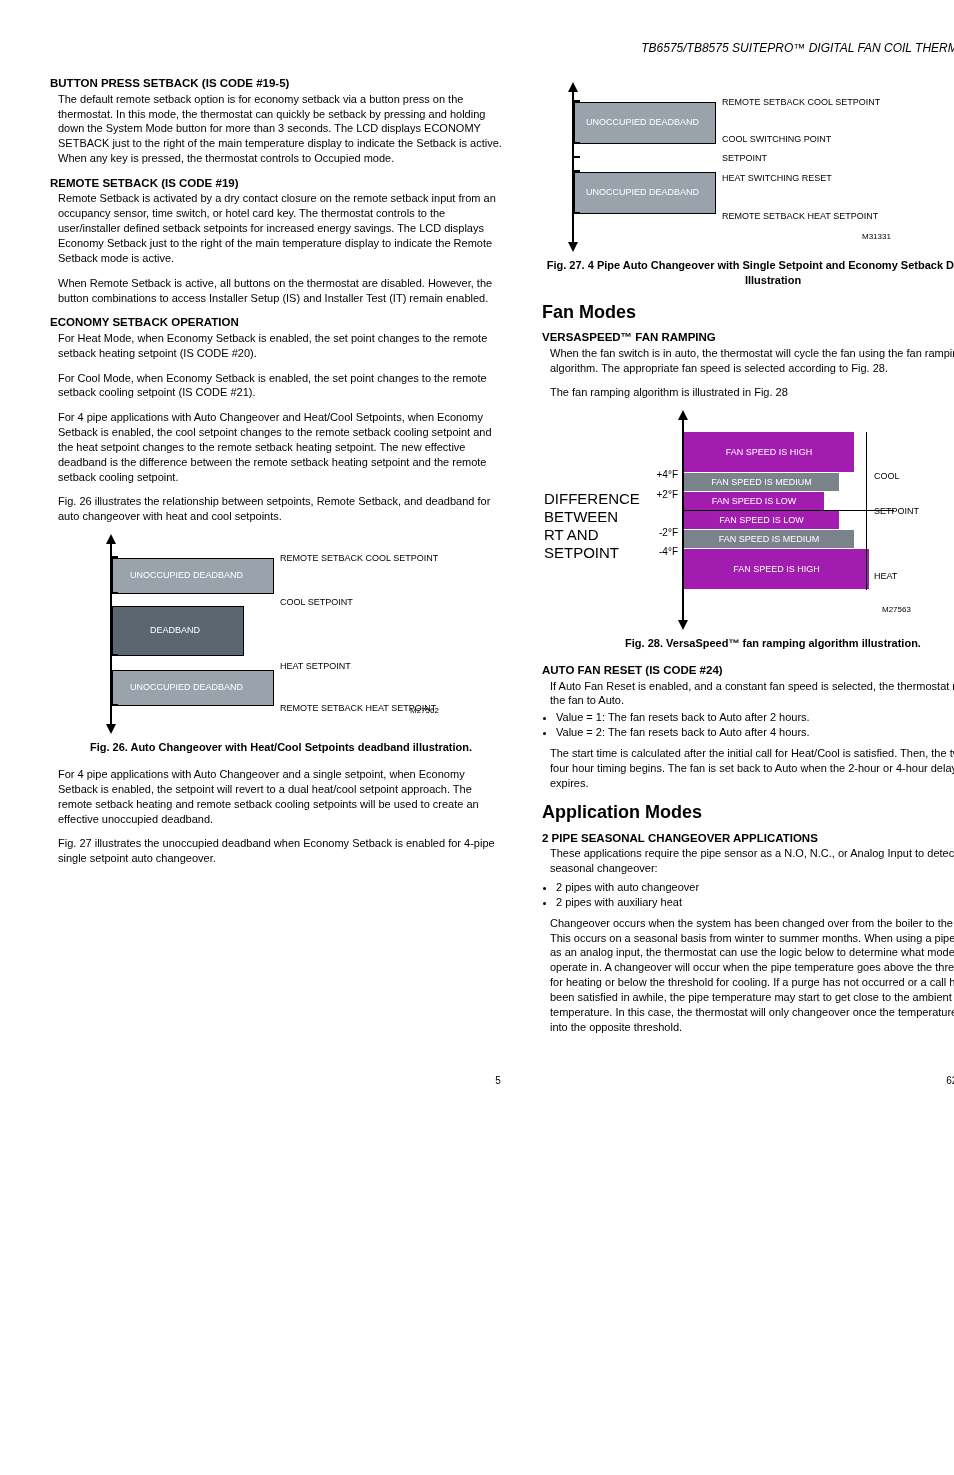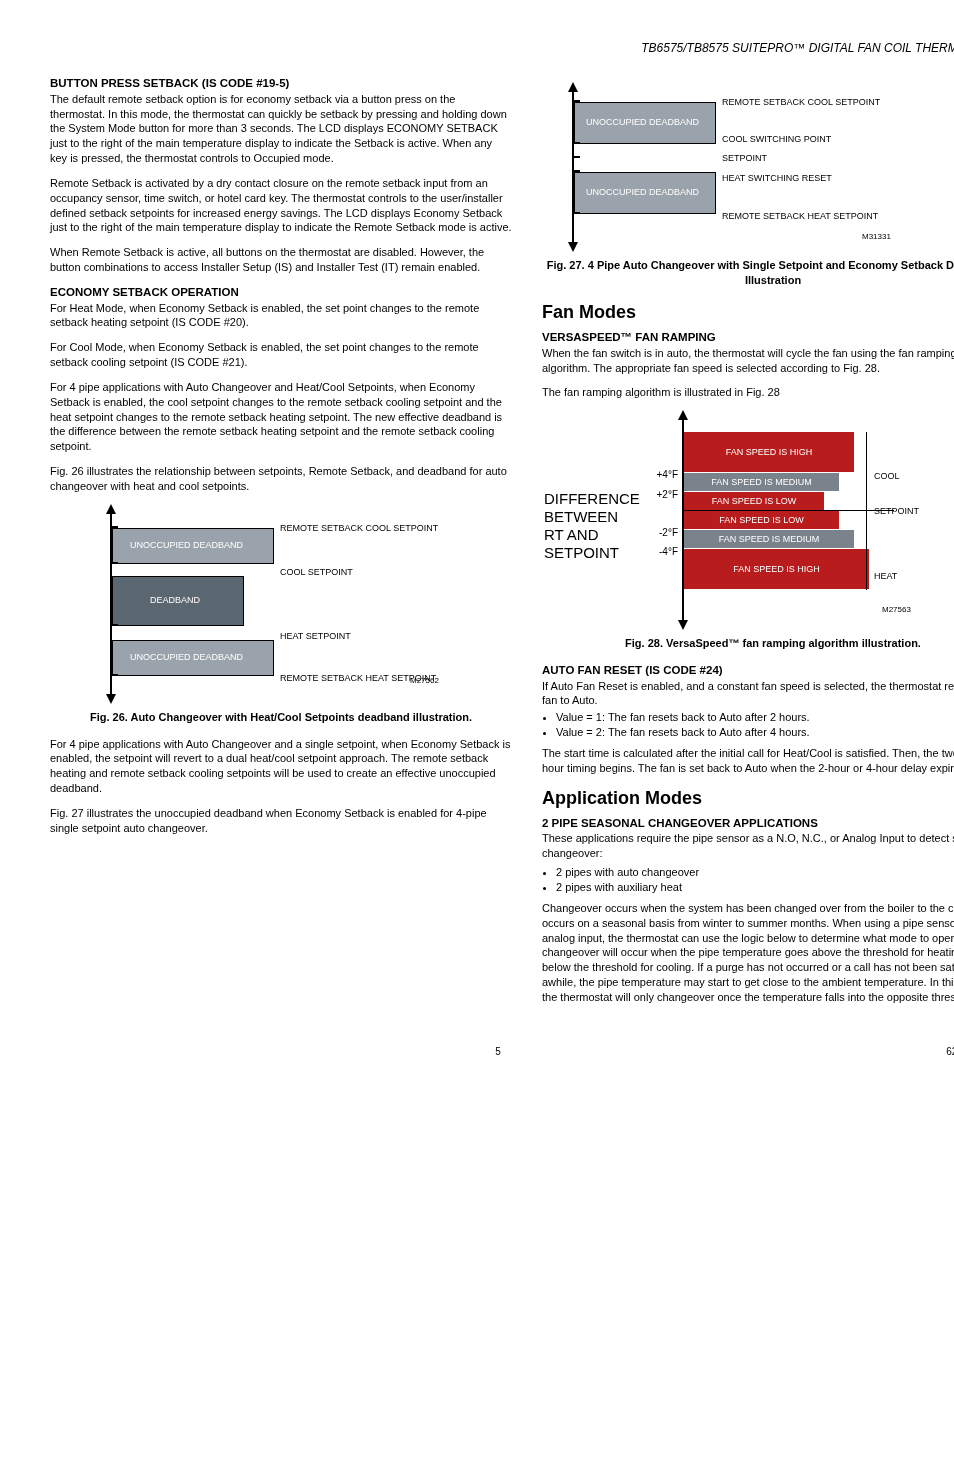--- a/index.html
+++ b/index.html
@@ -1,21 +1,21 @@
 <!DOCTYPE html>
 <html><head>
 <meta charset="utf-8">
 <style>
 body{font-family:Arial,Helvetica,sans-serif;margin:0;background:#fff;color:#000;font-size:11px;line-height:1.35}
 .page{width:954px;margin:0 auto;padding:40px 50px 20px}
 .header{text-align:right;font-style:italic;font-size:12px;margin-bottom:20px}
 .columns{display:flex;gap:30px}
 .col{flex:1;min-width:0}
 .h1{font-size:11.5px;font-weight:bold;margin:0 0 0px}
-.p{margin:0 0 10px}
+.p{margin:0 8px 10px}
 .h-section{font-size:18px;font-weight:bold;margin:10px 0 6px}
 .h-sub{font-size:11.5px;font-weight:bold;margin:6px 0 0px}
 .figcap{font-size:11px;font-weight:bold;text-align:center;margin:6px 0 12px}
 ul.bullets{margin:2px 0 6px 14px;padding:0}
 ul.bullets li{margin:0}
 .footer{display:flex;justify-content:space-between;font-size:10px;margin-top:30px}
 .footer .center{flex:1;text-align:center}
 
 .diagram{position:relative;margin:6px 0 2px}
 .arrow{width:0;height:0;border-left:5px solid transparent;border-right:5px solid transparent}
@@ -41,37 +41,38 @@
 .fig27 .arrow-down{position:absolute;left:-4px;bottom:0}
 .fig27 .band{left:2px;height:40px;width:140px}
 .fig27 .tick{left:2px}
 
 .fig28 .container{height:220px;position:relative;margin-left:80px}
 .fig28 .vline{position:absolute;left:60px;top:10px;height:200px}
 .fig28 .arrow-up{position:absolute;left:56px;top:0}
 .fig28 .arrow-down{position:absolute;left:56px;bottom:0}
 .fig28 .band{position:absolute;left:62px;text-align:center;font-size:9px;color:#fff;display:flex;align-items:center;justify-content:center}
 .fig28 .light{background:#7a838c}
-.fig28 .dark{background:#b91c1c}
+.fig28 .dark{background:#a21caf}
 .fig28 .tlabel{font-size:10px;position:absolute;left:30px;text-align:right;width:26px}
 .fig28 .rlabel{font-size:9px;position:absolute}
 .fig28 .side{font-size:15px;position:absolute;left:-78px;width:76px;text-align:left;line-height:1.2}
 .fig28 .rline{height:1px;background:#000;position:absolute}
 </style>
 </head>
 <body>
 
 <div class="page">
   <div class="header">TB6575/TB8575 SUITEPRO™ DIGITAL FAN COIL THERMOSTATS</div>
   <div class="columns">
 
     <div class="col">
       <div class="h1">BUTTON PRESS SETBACK (IS CODE #19-5)</div>
       <div class="p">The default remote setback option is for economy setback via a button press on the thermostat.  In this mode, the thermostat can quickly be setback by pressing and holding down the System Mode button for more than 3 seconds.  The LCD displays ECONOMY SETBACK just to the right of the main temperature display to indicate the Setback is active.  When any key is pressed, the thermostat controls to Occupied mode.</div>
 
+      <div class="h1">REMOTE SETBACK (IS CODE #19)</div>
       <div class="p">Remote Setback is activated by a dry contact closure on the remote setback input from an occupancy sensor, time switch, or hotel card key. The thermostat controls to the user/installer defined setback setpoints for increased energy savings. The LCD displays Economy Setback just to the right of the main temperature display to indicate the Remote Setback mode is active.</div>
       <div class="p">When Remote Setback is active, all buttons on the thermostat are disabled. However, the button combinations to access Installer Setup (IS) and Installer Test (IT) remain enabled.</div>
 
       <div class="h1">ECONOMY SETBACK OPERATION</div>
       <div class="p">For Heat Mode, when Economy Setback is enabled, the set point changes to the remote setback heating setpoint (IS CODE #20).</div>
       <div class="p">For Cool Mode, when Economy Setback is enabled, the set point changes to the remote setback cooling setpoint (IS CODE #21).</div>
       <div class="p">For 4 pipe applications with Auto Changeover and Heat/Cool Setpoints, when Economy Setback is enabled, the cool setpoint changes to the remote setback cooling setpoint and the heat setpoint changes to the remote setback heating setpoint. The new effective deadband is the difference between the remote setback heating setpoint and the remote setback cooling setpoint.</div>
       <div class="p">Fig. 26 illustrates the relationship between setpoints, Remote Setback, and deadband for auto changeover with heat and cool setpoints.</div>
 
       <div class="diagram fig26">

